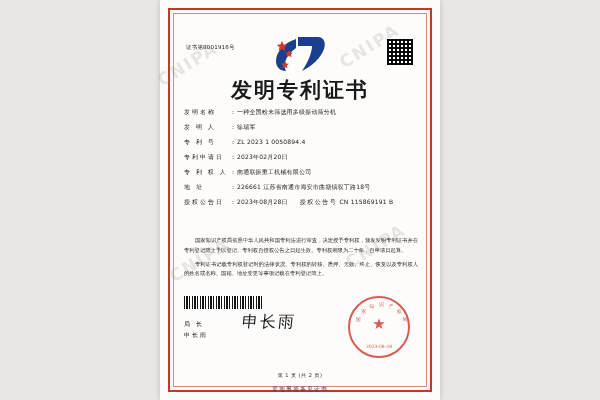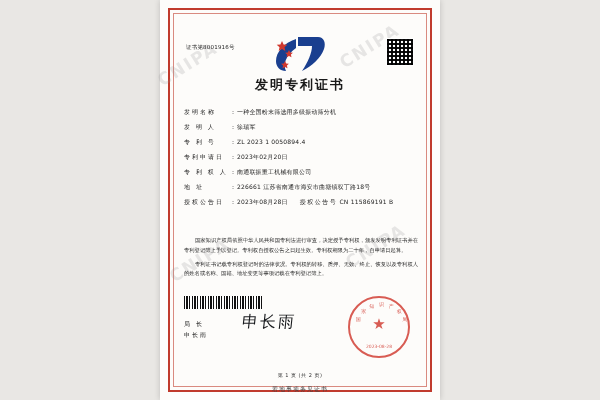--- a/index.html
+++ b/index.html
@@ -107,21 +107,21 @@
     height: 40px;
   }
 
   .title {
     position: absolute;
     left: 0;
     right: 0;
     top: 76px;
     text-align: center;
     font-family: "DejaVu Serif", "Liberation Serif", serif;
-    font-size: 13px;
+    font-size: 21px;
     font-weight: bold;
     letter-spacing: 2px;
     color: #1a1a1a;
   }
 
   
   .fields {
     position: absolute;
     left: 24px;
     right: 22px;

